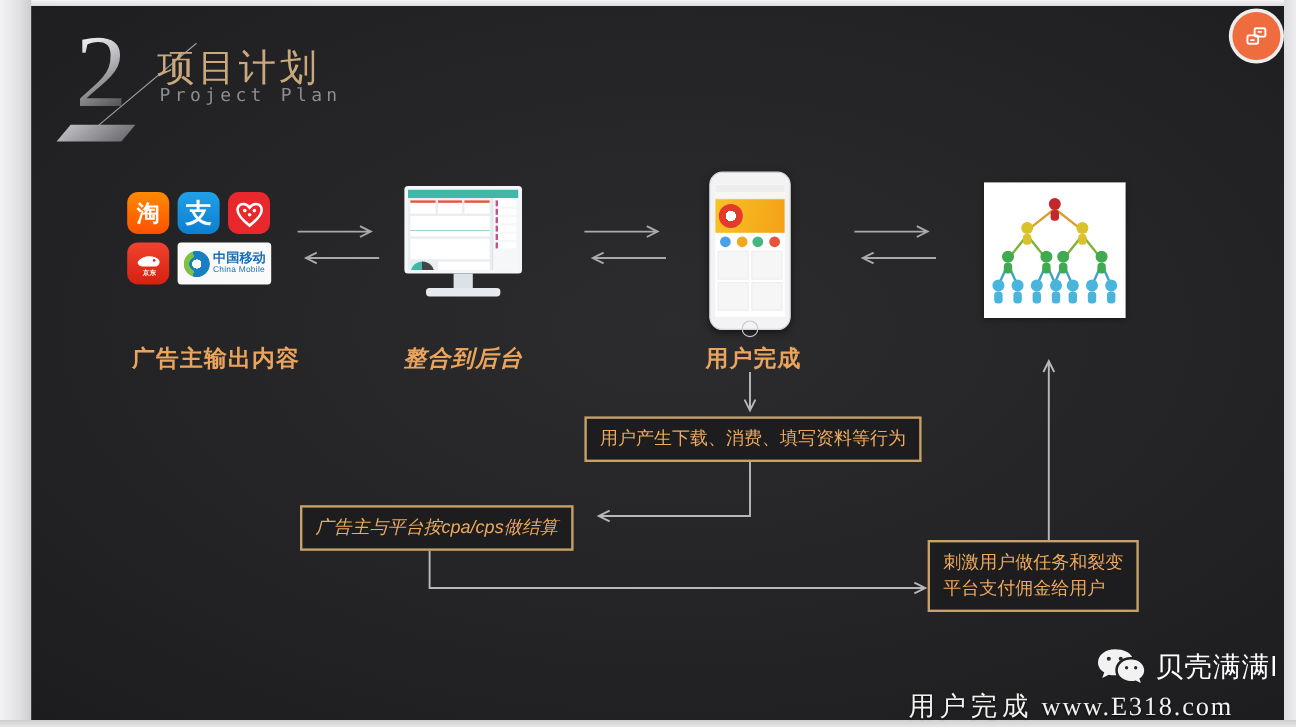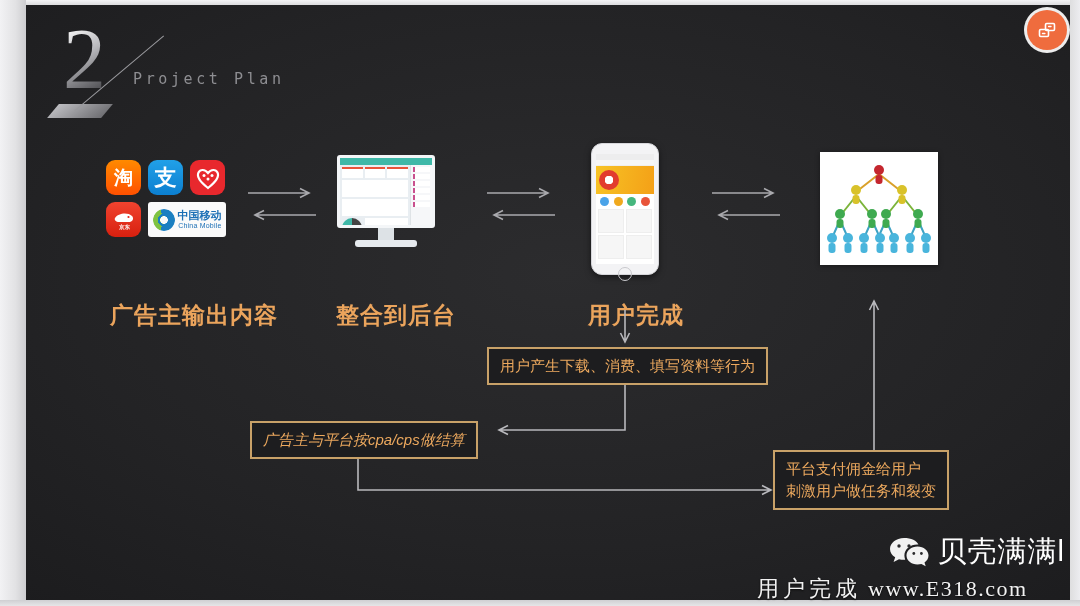--- a/index.html
+++ b/index.html
@@ -71,26 +71,26 @@
     position: absolute; right: 13px; top: 10px;
     width: 40px; height: 40px; border-radius: 50%;
     background: #ef6c3e;
     box-shadow: 0 0 0 3px rgba(255,255,255,.92);
     display: flex; align-items: center; justify-content: center;
   }
 
   
   .stage-label {
     position: absolute;
-    font-size: 23px; font-weight: bold; color: #e8a košt;
+    font-size: 19px; font-weight: bold; color: #e8a košt;
     color: #eba45c;
-    letter-spacing: 1px; white-space: nowrap; margin-top: 14px;
+    letter-spacing: 1px; white-space: nowrap;
   }
   .stage-label.l1 { left: 110px; top: 286px; }
-  .stage-label.l2 { left: 336px; top: 286px; }
+  .stage-label.l2 { left: 336px; top: 286px; font-style: italic; }
   .stage-label.l3 { left: 588px; top: 286px; }
 
   
   #logos { position: absolute; left: 106px; top: 160px; width: 120px; }
   .logo-row { display: flex; gap: 7px; margin-bottom: 7px; }
   .logo {
     width: 35px; height: 35px; border-radius: 9px;
     display: flex; align-items: center; justify-content: center;
     font-size: 19px; color: #fff; font-weight: bold; overflow: hidden;
     position: relative;
@@ -106,21 +106,21 @@
   }
   .cmcc-mark {
     width: 22px; height: 22px; flex: 0 0 22px;
     background:
       radial-gradient(circle at 50% 50%, transparent 26%, #1a7fc1 27% 40%, transparent 41%),
       conic-gradient(from 200deg, #7fc241 0deg 140deg, #1a7fc1 140deg 360deg);
     border-radius: 50%;
     mask: radial-gradient(circle, transparent 0 24%, #000 25%);
     -webkit-mask: radial-gradient(circle, transparent 0 24%, #000 25%);
   }
-  .cmcc-txt { line-height: 1.05; text-align: right; }
+  .cmcc-txt { line-height: 1.05; }
   .cmcc-cn { font-size: 11px; color: #1b6fb5; font-weight: bold; }
   .cmcc-en { font-size: 7px; color: #1b6fb5; letter-spacing: .2px; }
 
   
   #monitor { position: absolute; left: 337px; top: 155px; width: 98px; }
   .mon-screen {
     width: 98px; height: 73px; background: #e9eef2;
     border: 3px solid #f4f6f8; border-radius: 3px; overflow: hidden;
     position: relative;
   }
@@ -194,21 +194,21 @@
   }
   #callout1 { left: 487px; top: 347px; }
   #callout2 { left: 250px; top: 421px; font-style: italic; }
   #callout3 { left: 773px; top: 450px; text-align: left; }
 
   
   #wechat-wm {
     position: absolute; right: 15px; bottom: 34px;
     display: flex; align-items: center; gap: 9px;
   }
-  .wm-name { color: #fff; font-size: 29px; letter-spacing: 1px; }
+  .wm-name { color: #fff; font-size: 23px; letter-spacing: 1px; }
   #site-wm {
     position: absolute; left: 757px; bottom: 2px;
     font-family: "Liberation Serif", "DejaVu Serif", serif;
     font-size: 22px; color: #f2f2f2; letter-spacing: 1.5px;
     text-shadow: 0 1px 2px rgba(0,0,0,.8);
     white-space: nowrap;
   }
   #site-wm .site-cn { letter-spacing: 4px; }
   svg { display: block; overflow: visible; }
 </style>
@@ -219,20 +219,21 @@
 
   <div class="frame-top"></div>
   <div class="frame-left"></div>
   <div class="frame-right"></div>
   <div class="frame-bottom"></div>
 
   <div id="header">
     <div class="num-base"></div>
     <div class="num-slash"></div>
     <div class="big-num">2</div>
+    <div class="title-cn">项目计划</div>
     <div class="title-en">Project Plan</div>
   </div>
 
   <div id="corner-badge">
     <svg width="20" height="20" viewBox="0 0 20 20">
       <rect x="8.5" y="3.5" width="9" height="7" rx="1.2" fill="none" stroke="#fff" stroke-width="1.6"></rect>
       <rect x="2.5" y="9.5" width="9" height="7" rx="1.2" fill="none" stroke="#fff" stroke-width="1.6"></rect>
       <path d="M14 6.5 h-2.4 M5.5 13.5 h2.4" stroke="#fff" stroke-width="1.4" stroke-linecap="round"></path>
     </svg>
   </div>
@@ -402,22 +403,22 @@
     <path d="M358 456 V490 H770 M762 485.5 L771 490 L762 494.5" fill="none" stroke="#b8b8bc" stroke-width="1.6"></path>
 
     <path d="M874 450 V302 M869.5 310 L874 301 L878.5 310" fill="none" stroke="#b8b8bc" stroke-width="1.6"></path>
   </svg>
 
   <div class="callout" id="callout1">用户产生下载、消费、填写资料等行为</div>
 
   <div class="callout" id="callout2">广告主与平台按cpa/cps做结算</div>
 
   <div class="callout" id="callout3">
+    <div>刺激用户做任务和裂变</div>
     <div>平台支付佣金给用户</div>
-    <div>刺激用户做任务和裂变</div>
   </div>
 
   <div id="wechat-wm">
     <svg width="40" height="33" viewBox="0 0 40 33">
       <path d="M15 2 C7 2 1 7 1 13 C1 16.4 3 19.4 6.2 21.3 L4.6 26 L10 23.2
                C11.6 23.6 13.3 23.8 15 23.8 C15.4 23.8 15.8 23.8 16.2 23.7
                C15.7 22.4 15.4 21 15.4 19.6 C15.4 13.4 21.1 8.5 28.2 8.5
                C28.6 8.5 29 8.5 29.4 8.6 C28 4.7 22.1 2 15 2 Z" fill="#f2f2f2"></path>
       <circle cx="10" cy="10" r="1.7" fill="#2b2b2d"></circle>
         <circle cx="20" cy="10" r="1.7" fill="#2b2b2d"></circle>

